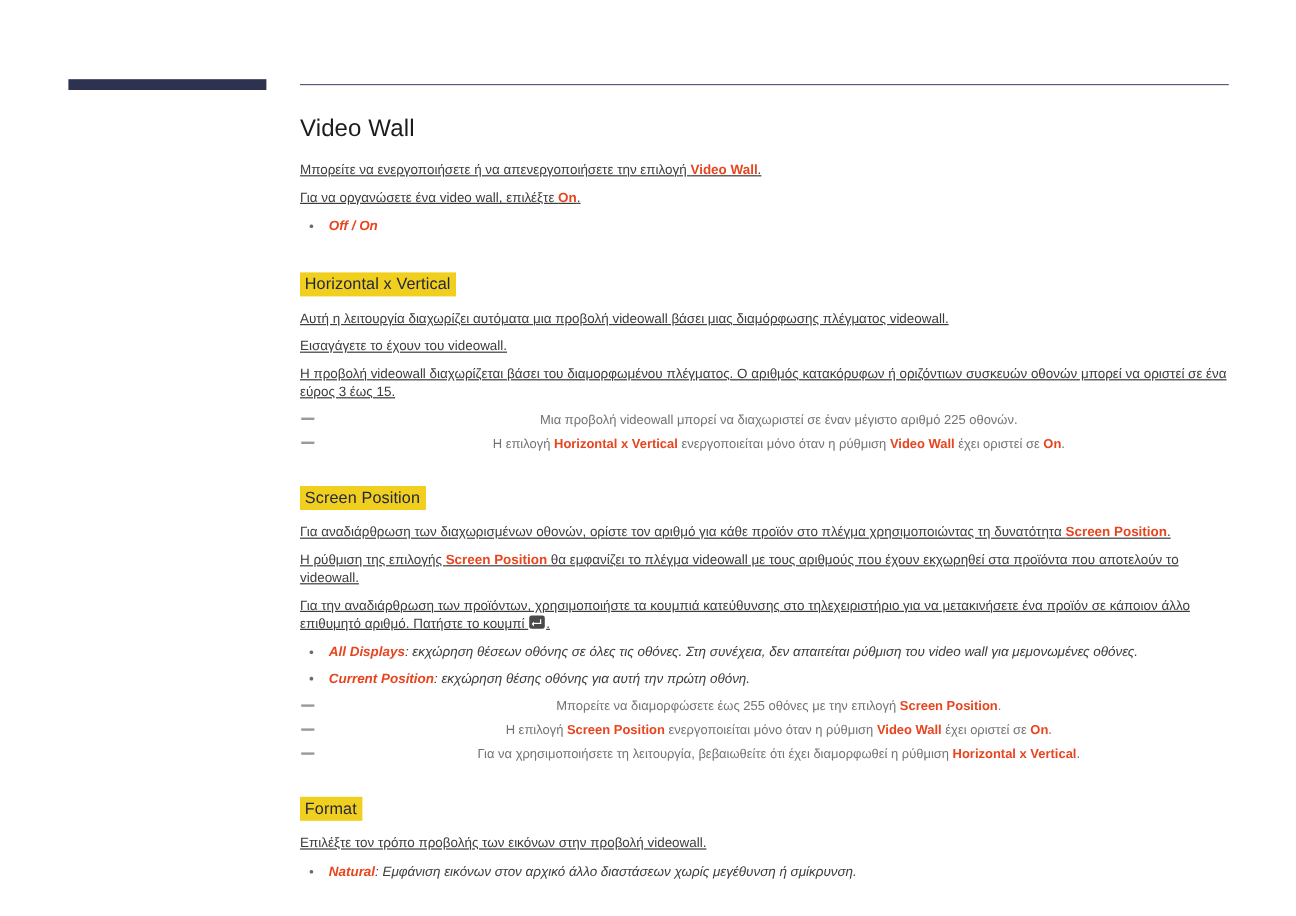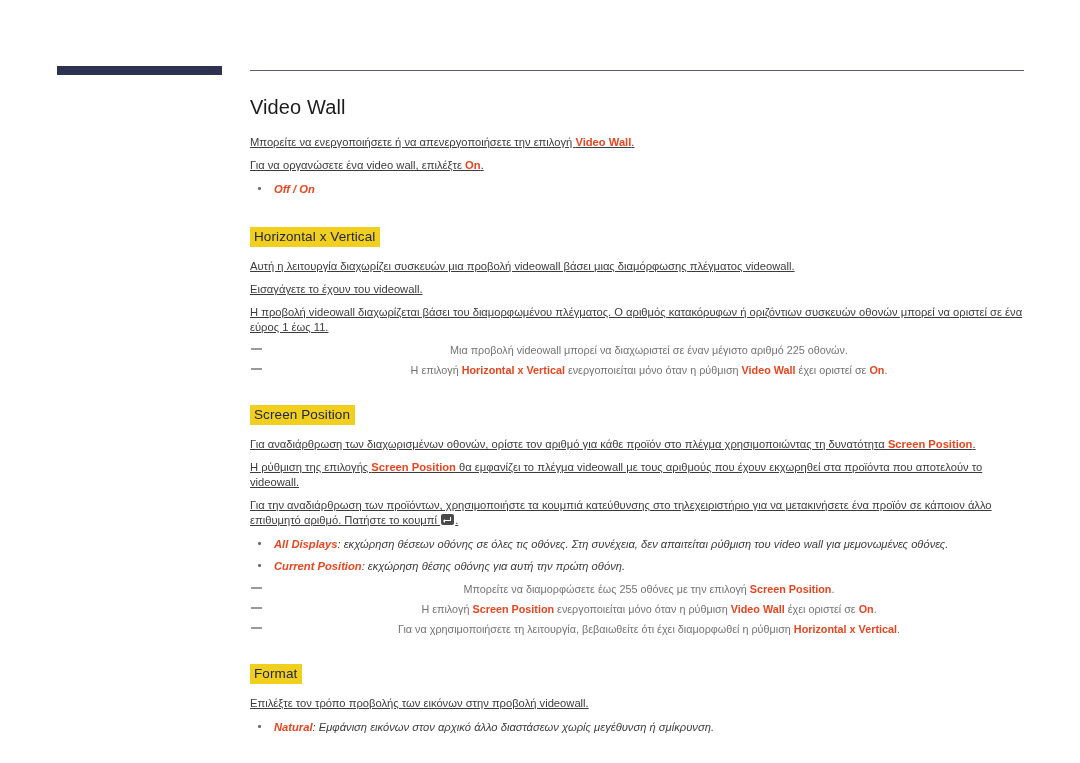--- a/index.html
+++ b/index.html
@@ -169,23 +169,23 @@
   <ul class="bullets">
     <li>
       <span class="bullet-dot"></span>
       <span class="accent">Off / On</span>
     </li>
   </ul>
 
   
   <div class="section-heading">Horizontal x Vertical</div>
 
-  <p class="para">Αυτή η λειτουργία διαχωρίζει συσκευών μια προβολή videowall βάσει μιας διαμόρφωσης πλέγματος videowall.</p>
+  <p class="para">Αυτή η λειτουργία διαχωρίζει αυτόματα μια προβολή videowall βάσει μιας διαμόρφωσης πλέγματος videowall.</p>
   <p class="para">Εισαγάγετε το έχουν του videowall.</p>
-  <p class="para">Η προβολή videowall διαχωρίζεται βάσει του διαμορφωμένου πλέγματος. Ο αριθμός κατακόρυφων ή οριζόντιων συσκευών οθονών μπορεί να οριστεί σε ένα εύρος 1 έως 11.</p>
+  <p class="para">Η προβολή videowall διαχωρίζεται βάσει του διαμορφωμένου πλέγματος. Ο αριθμός κατακόρυφων ή οριζόντιων συσκευών οθονών μπορεί να οριστεί σε ένα εύρος 3 έως 15.</p>
 
   <div class="note">
     <span class="note-dash"></span>
     <span>Μια προβολή videowall μπορεί να διαχωριστεί σε έναν μέγιστο αριθμό 225 οθονών.</span>
   </div>
 
   <div class="note">
     <span class="note-dash"></span><span>Η επιλογή </span><span class="accent">Horizontal x Vertical</span><span> ενεργοποιείται μόνο όταν η ρύθμιση </span><span class="accent">Video Wall</span><span> έχει οριστεί σε </span><span class="accent">On</span><span>.</span>
   </div>
 

